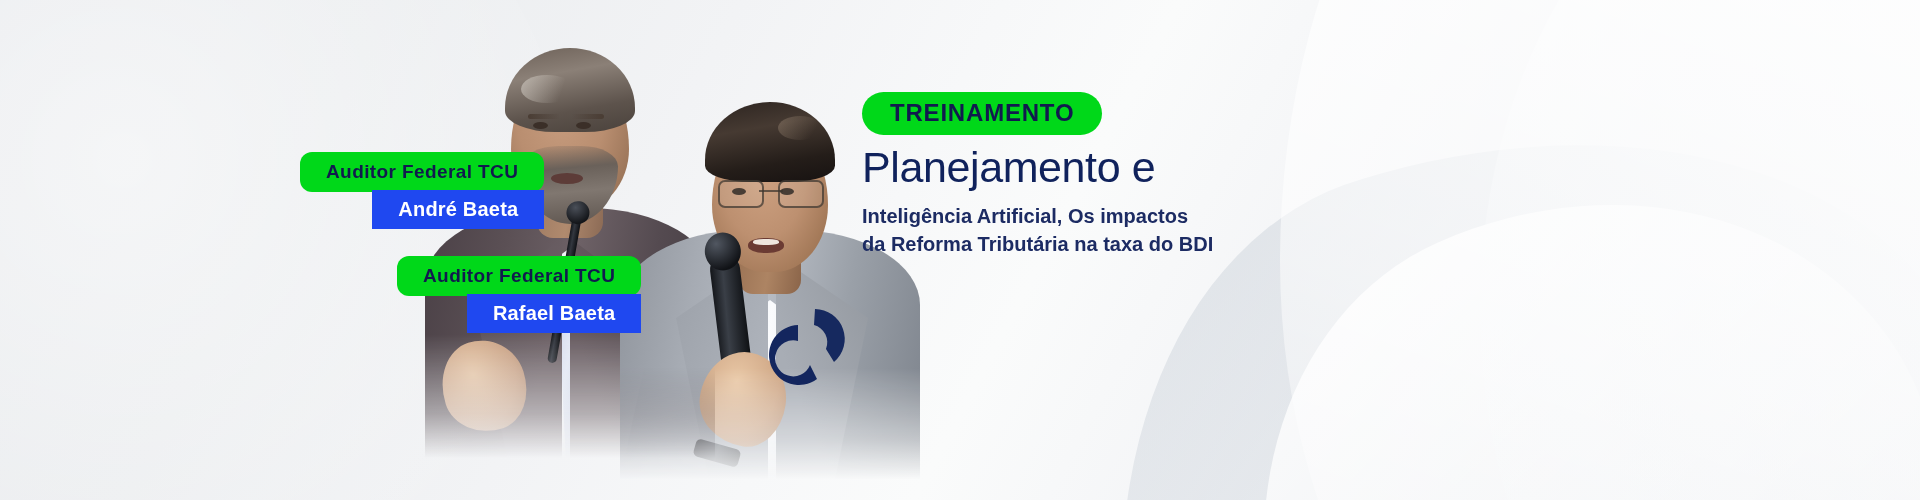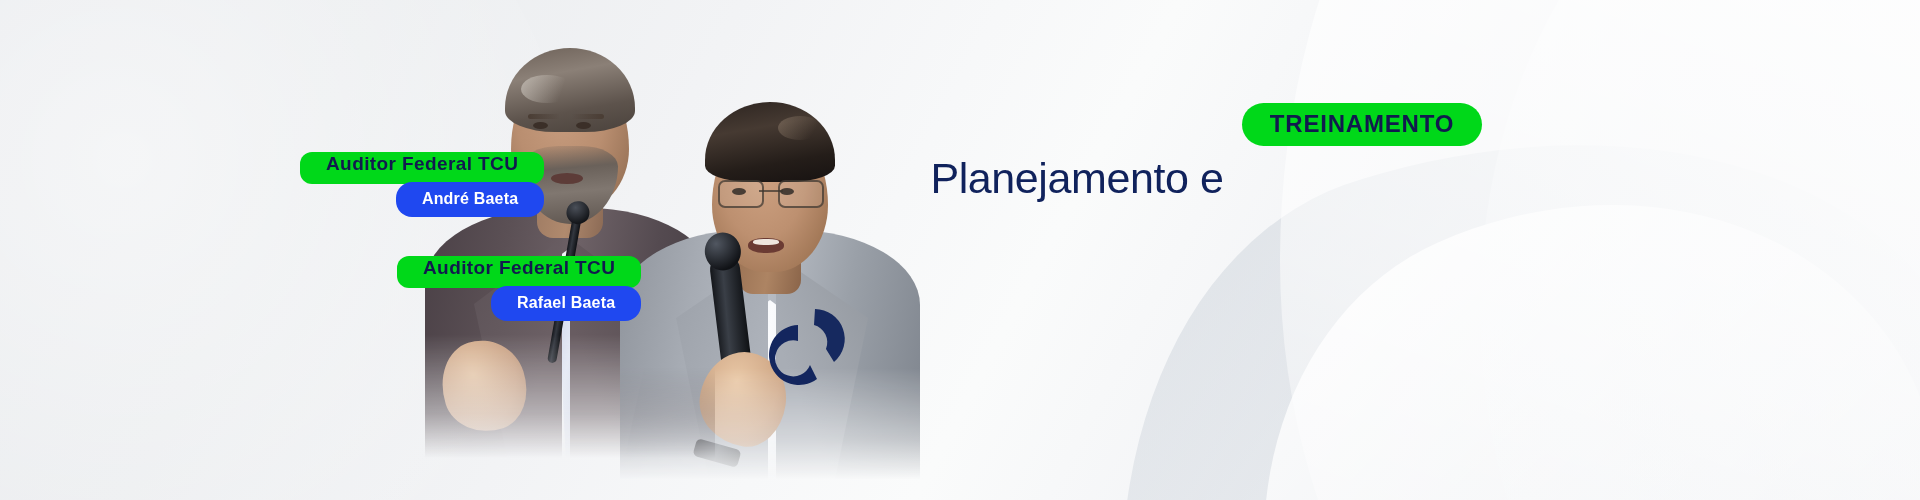--- a/index.html
+++ b/index.html
@@ -278,48 +278,48 @@
   .bg-1 { left:300px; top:152px; }
   .bg-2 { left:397px; top:256px; }
 
   .role-pill {
     display:inline-block;
     background:#00d819;
     color:#111a4e;
     font-weight:700;
     font-size:19px;
     letter-spacing:.4px;
-    padding:2px 26px 11px;
+    padding:10px 26px 11px;
     border-radius:12px;
     white-space:nowrap;
     line-height:1;
   }
   .name-pill {
     display:inline-block;
     background:#1f48f0;
     color:#ffffff;
     font-weight:700;
-    font-size:16px;
+    font-size:20px;
     letter-spacing:.2px;
     padding:9px 26px 10px;
-    border-radius:16px;
+    border-radius:0;
     white-space:nowrap;
     line-height:1;
     position:relative;
     margin-top:-2px;
   }
   .name-row { text-align:right; padding-right:0; }
   .bg-1 .name-row { margin-left:46px; }
   .bg-2 .name-row { margin-left:44px; }
 
   
   .logo-mark { position:absolute; left:760px; top:303px; width:92px; height:90px; }
 
   
-  .content { position:absolute; left:862px; top:11px; width:1000px; height:380px;text-align:center; }
+  .content { position:absolute; left:862px; top:0; width:1000px; height:380px; }
 
   .tag-pill {
     display:inline-block;
     margin-top:92px;
     background:#00d819;
     color:#111a4e;
     font-weight:700;
     font-size:24px;
     letter-spacing:.8px;
     padding:9px 28px 10px;
@@ -437,15 +437,19 @@
   </div>
 
   <div class="content">
 
     <span class="tag-pill">TREINAMENTO</span>
 
     <h1 class="title">
       <span class="tline">Planejamento e</span>
     </h1>
 
+    <div class="subtitle">
+      <span class="sline">Inteligência Artificial, Os impactos</span>
+      <span class="sline">da Reforma Tributária na taxa do BDI</span>
+    </div>
   </div>
 
 </div>
 
 </body></html>

